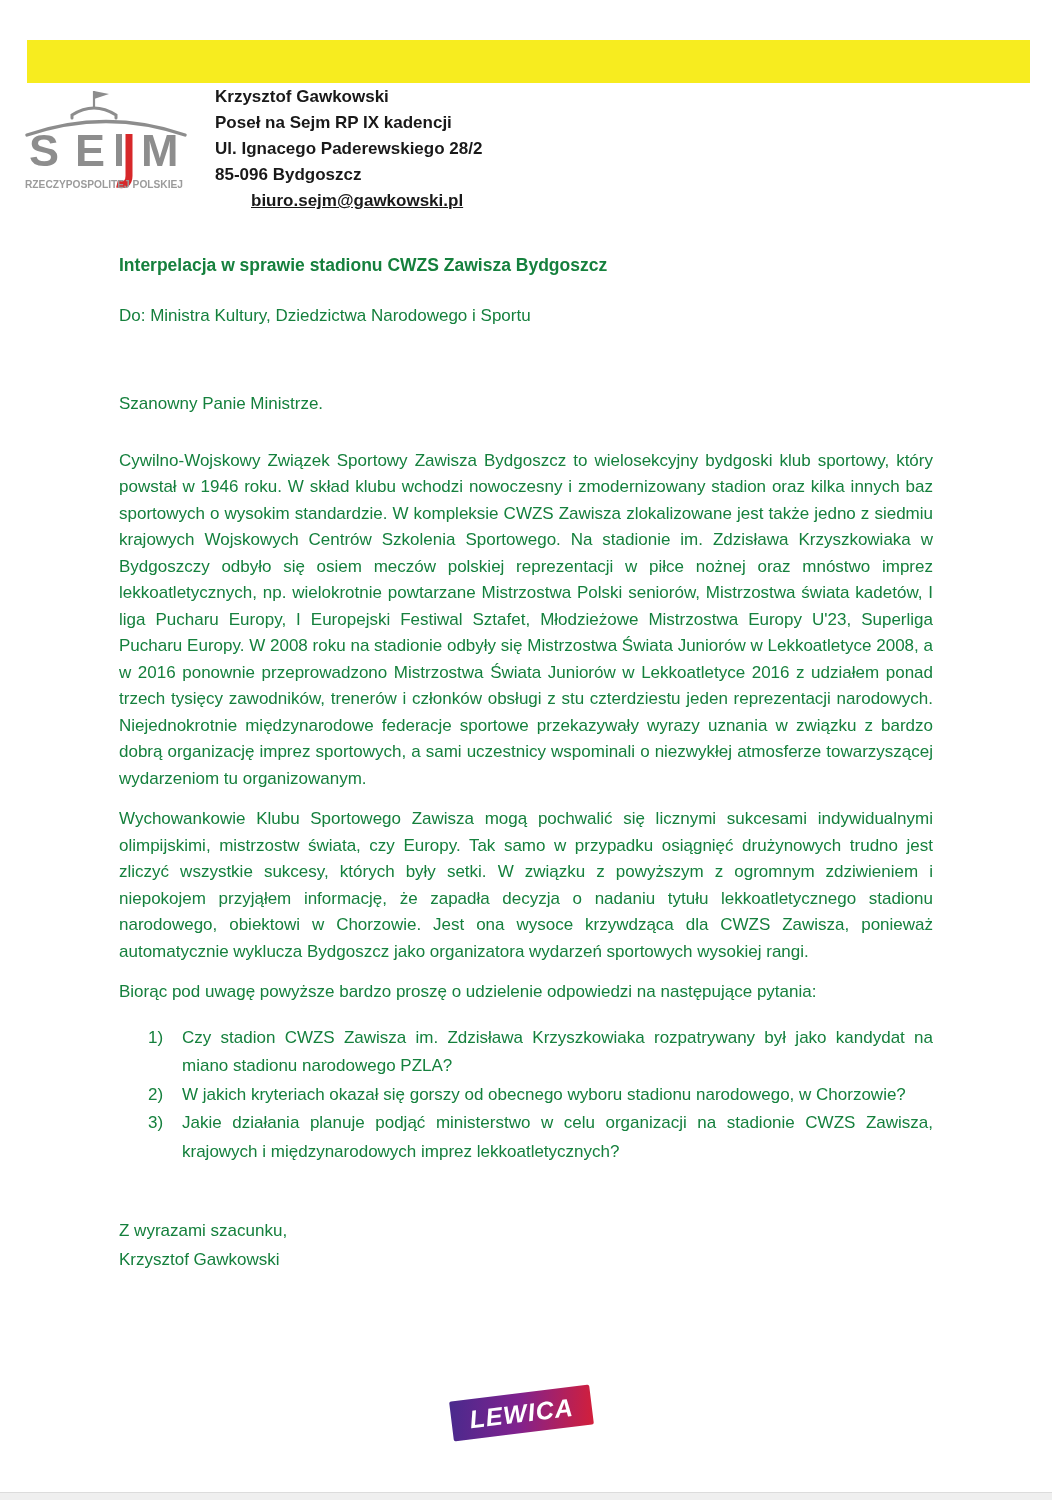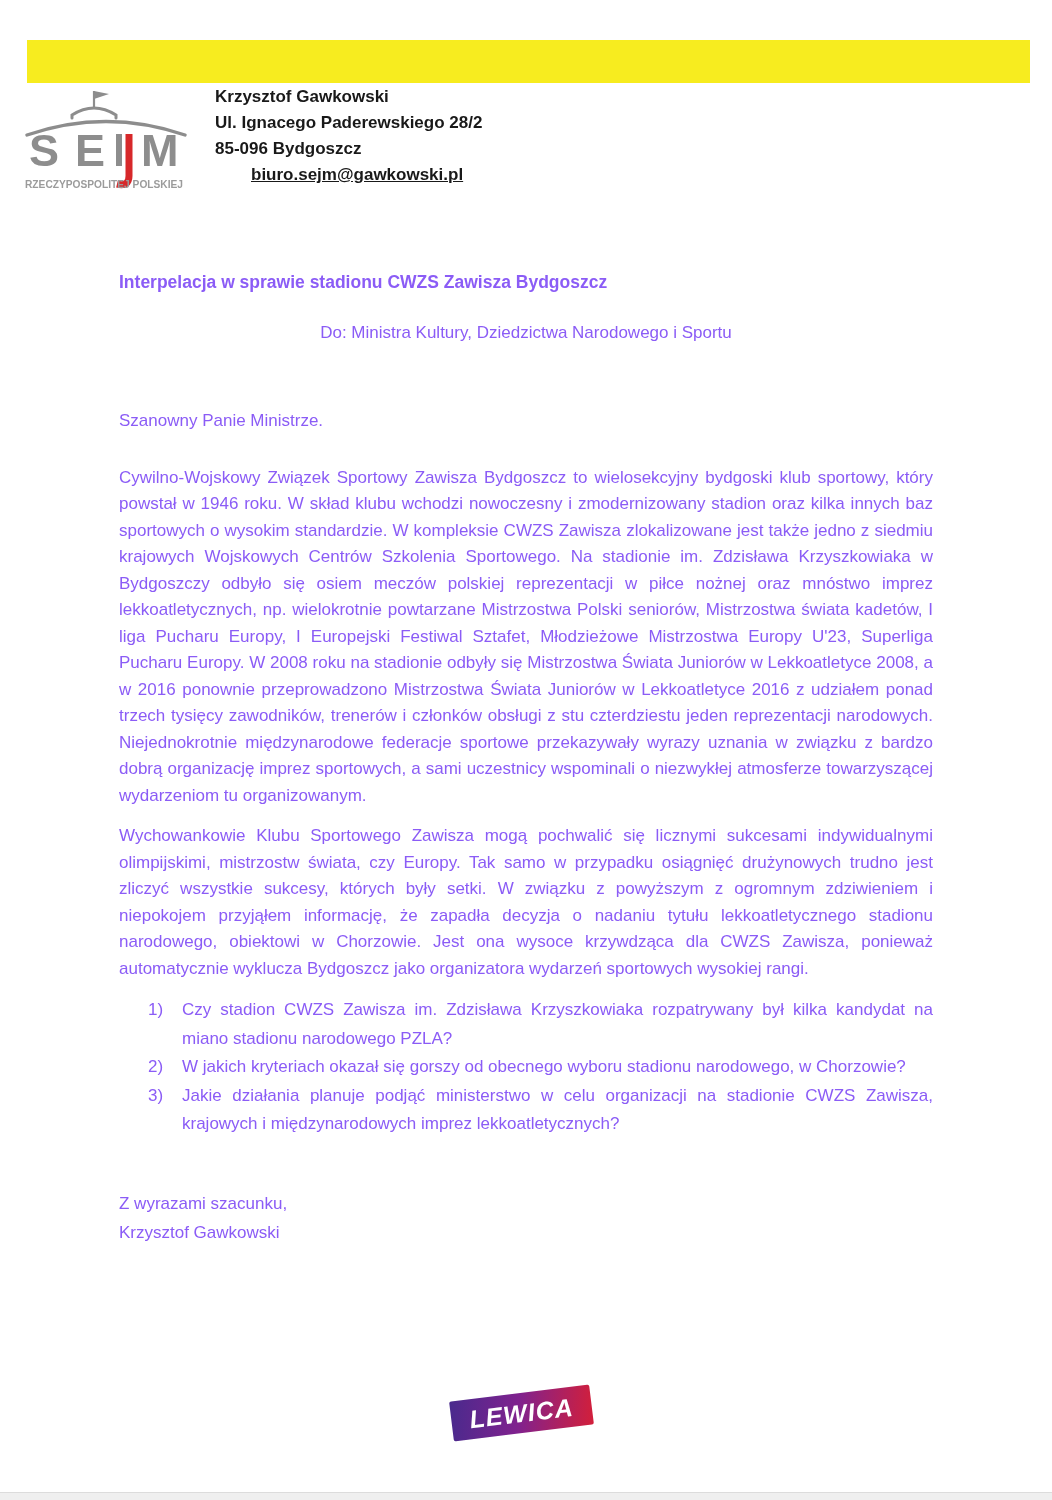--- a/index.html
+++ b/index.html
@@ -20,25 +20,25 @@
   
   .sejm-logo{position:absolute;left:25px;top:88px;width:162px;height:108px;}
   
   .contact{
     position:absolute;left:215px;top:84px;
     font-size:17px;font-weight:bold;line-height:26px;color:#191919;
   }
   .contact .email{text-decoration:underline;margin-left:36px;}
   
   .content{
-    position:absolute;left:119px;top:269px;width:814px;
-    font-size:17px;line-height:26.5px;color:#8b5cf6;
+    position:absolute;left:119px;top:252px;width:814px;
+    font-size:17px;line-height:26.5px;color:#15803d;
   }
   .subject{font-weight:bold;font-size:17.5px;margin:0 0 24px 0;}
-  .recipient{margin:0 0 62px 0;text-align:center;}
+  .recipient{margin:0 0 62px 0;}
   .salutation{margin:0 0 30px 0;}
   .para{margin:0 0 14px 0;text-align:justify;}
   .q-intro{margin:0 0 18px 0;text-align:justify;}
   .q-list{margin:0 0 0 0;}
   .q-item{display:flex;line-height:28.5px;}
   .q-num{width:34px;margin-left:29px;flex:0 0 auto;}
   .q-text{flex:1 1 auto;text-align:justify;}
   .closing{margin-top:50px;line-height:29px;}
   
   .lewica{
@@ -86,37 +86,39 @@
         <path d="M104 46 L104 88 Q104 99 92 96" stroke="#d7282a" stroke-width="7" fill="none"></path>
       </g>
       <text x="116" y="78" font-family="Liberation Sans, sans-serif" font-weight="bold" font-size="45" fill="#8d8d8d">M</text>
 
       <text x="0" y="100" textLength="158" lengthAdjust="spacingAndGlyphs" font-family="Liberation Sans, sans-serif" font-weight="bold" font-size="11" fill="#9b9b9b">RZECZYPOSPOLITEJ POLSKIEJ</text>
     </svg>
   </div>
 
   <div class="contact">
     <div>Krzysztof Gawkowski</div>
+    <div>Poseł na Sejm RP IX kadencji</div>
     <div>Ul. Ignacego Paderewskiego 28/2</div>
     <div>85-096 Bydgoszcz</div>
     <div class="email">biuro.sejm@gawkowski.pl</div>
   </div>
 
   <div class="content">
     <p class="subject">Interpelacja w sprawie stadionu CWZS Zawisza Bydgoszcz</p>
     <p class="recipient">Do: Ministra Kultury, Dziedzictwa Narodowego i Sportu</p>
     <p class="salutation">Szanowny Panie Ministrze.</p>
 
     <p class="para">Cywilno-Wojskowy Związek Sportowy Zawisza Bydgoszcz to wielosekcyjny bydgoski klub sportowy, który powstał w 1946 roku. W skład klubu wchodzi nowoczesny i zmodernizowany stadion oraz kilka innych baz sportowych o wysokim standardzie. W kompleksie CWZS Zawisza zlokalizowane jest także jedno z siedmiu krajowych Wojskowych Centrów Szkolenia Sportowego. Na stadionie im. Zdzisława Krzyszkowiaka w Bydgoszczy odbyło się osiem meczów polskiej reprezentacji w piłce nożnej oraz mnóstwo imprez lekkoatletycznych, np. wielokrotnie powtarzane Mistrzostwa Polski seniorów, Mistrzostwa świata kadetów, I liga Pucharu Europy, I Europejski Festiwal Sztafet, Młodzieżowe Mistrzostwa Europy U'23, Superliga Pucharu Europy. W 2008 roku na stadionie odbyły się Mistrzostwa Świata Juniorów w Lekkoatletyce 2008, a w 2016 ponownie przeprowadzono Mistrzostwa Świata Juniorów w Lekkoatletyce 2016 z udziałem ponad trzech tysięcy zawodników, trenerów i członków obsługi z stu czterdziestu jeden reprezentacji narodowych. Niejednokrotnie międzynarodowe federacje sportowe przekazywały wyrazy uznania w związku z bardzo dobrą organizację imprez sportowych, a sami uczestnicy wspominali o niezwykłej atmosferze towarzyszącej wydarzeniom tu organizowanym.</p>
     <p class="para">Wychowankowie Klubu Sportowego Zawisza mogą pochwalić się licznymi sukcesami indywidualnymi olimpijskimi, mistrzostw świata, czy Europy. Tak samo w przypadku osiągnięć drużynowych trudno jest zliczyć wszystkie sukcesy, których były setki. W związku z powyższym z ogromnym zdziwieniem i niepokojem przyjąłem informację, że zapadła decyzja o nadaniu tytułu lekkoatletycznego stadionu narodowego, obiektowi w Chorzowie.  Jest ona wysoce krzywdząca dla CWZS Zawisza, ponieważ automatycznie wyklucza Bydgoszcz jako organizatora wydarzeń sportowych wysokiej rangi.</p>
+    <p class="q-intro">Biorąc pod uwagę powyższe bardzo proszę o udzielenie odpowiedzi na następujące pytania:</p>
 
     <div class="q-list">
       <div class="q-item">
         <span class="q-num">1)</span>
-        <span class="q-text">Czy stadion CWZS Zawisza im. Zdzisława Krzyszkowiaka rozpatrywany był kilka kandydat na miano stadionu narodowego PZLA?</span>
+        <span class="q-text">Czy stadion CWZS Zawisza im. Zdzisława Krzyszkowiaka rozpatrywany był jako kandydat na miano stadionu narodowego PZLA?</span>
       </div>
       <div class="q-item">
         <span class="q-num">2)</span>
         <span class="q-text">W jakich kryteriach okazał się gorszy od obecnego wyboru stadionu narodowego, w Chorzowie?</span>
       </div>
       <div class="q-item">
         <span class="q-num">3)</span>
         <span class="q-text">Jakie działania planuje podjąć ministerstwo w celu organizacji na stadionie CWZS Zawisza, krajowych i międzynarodowych imprez lekkoatletycznych?</span>
       </div>
     </div>

